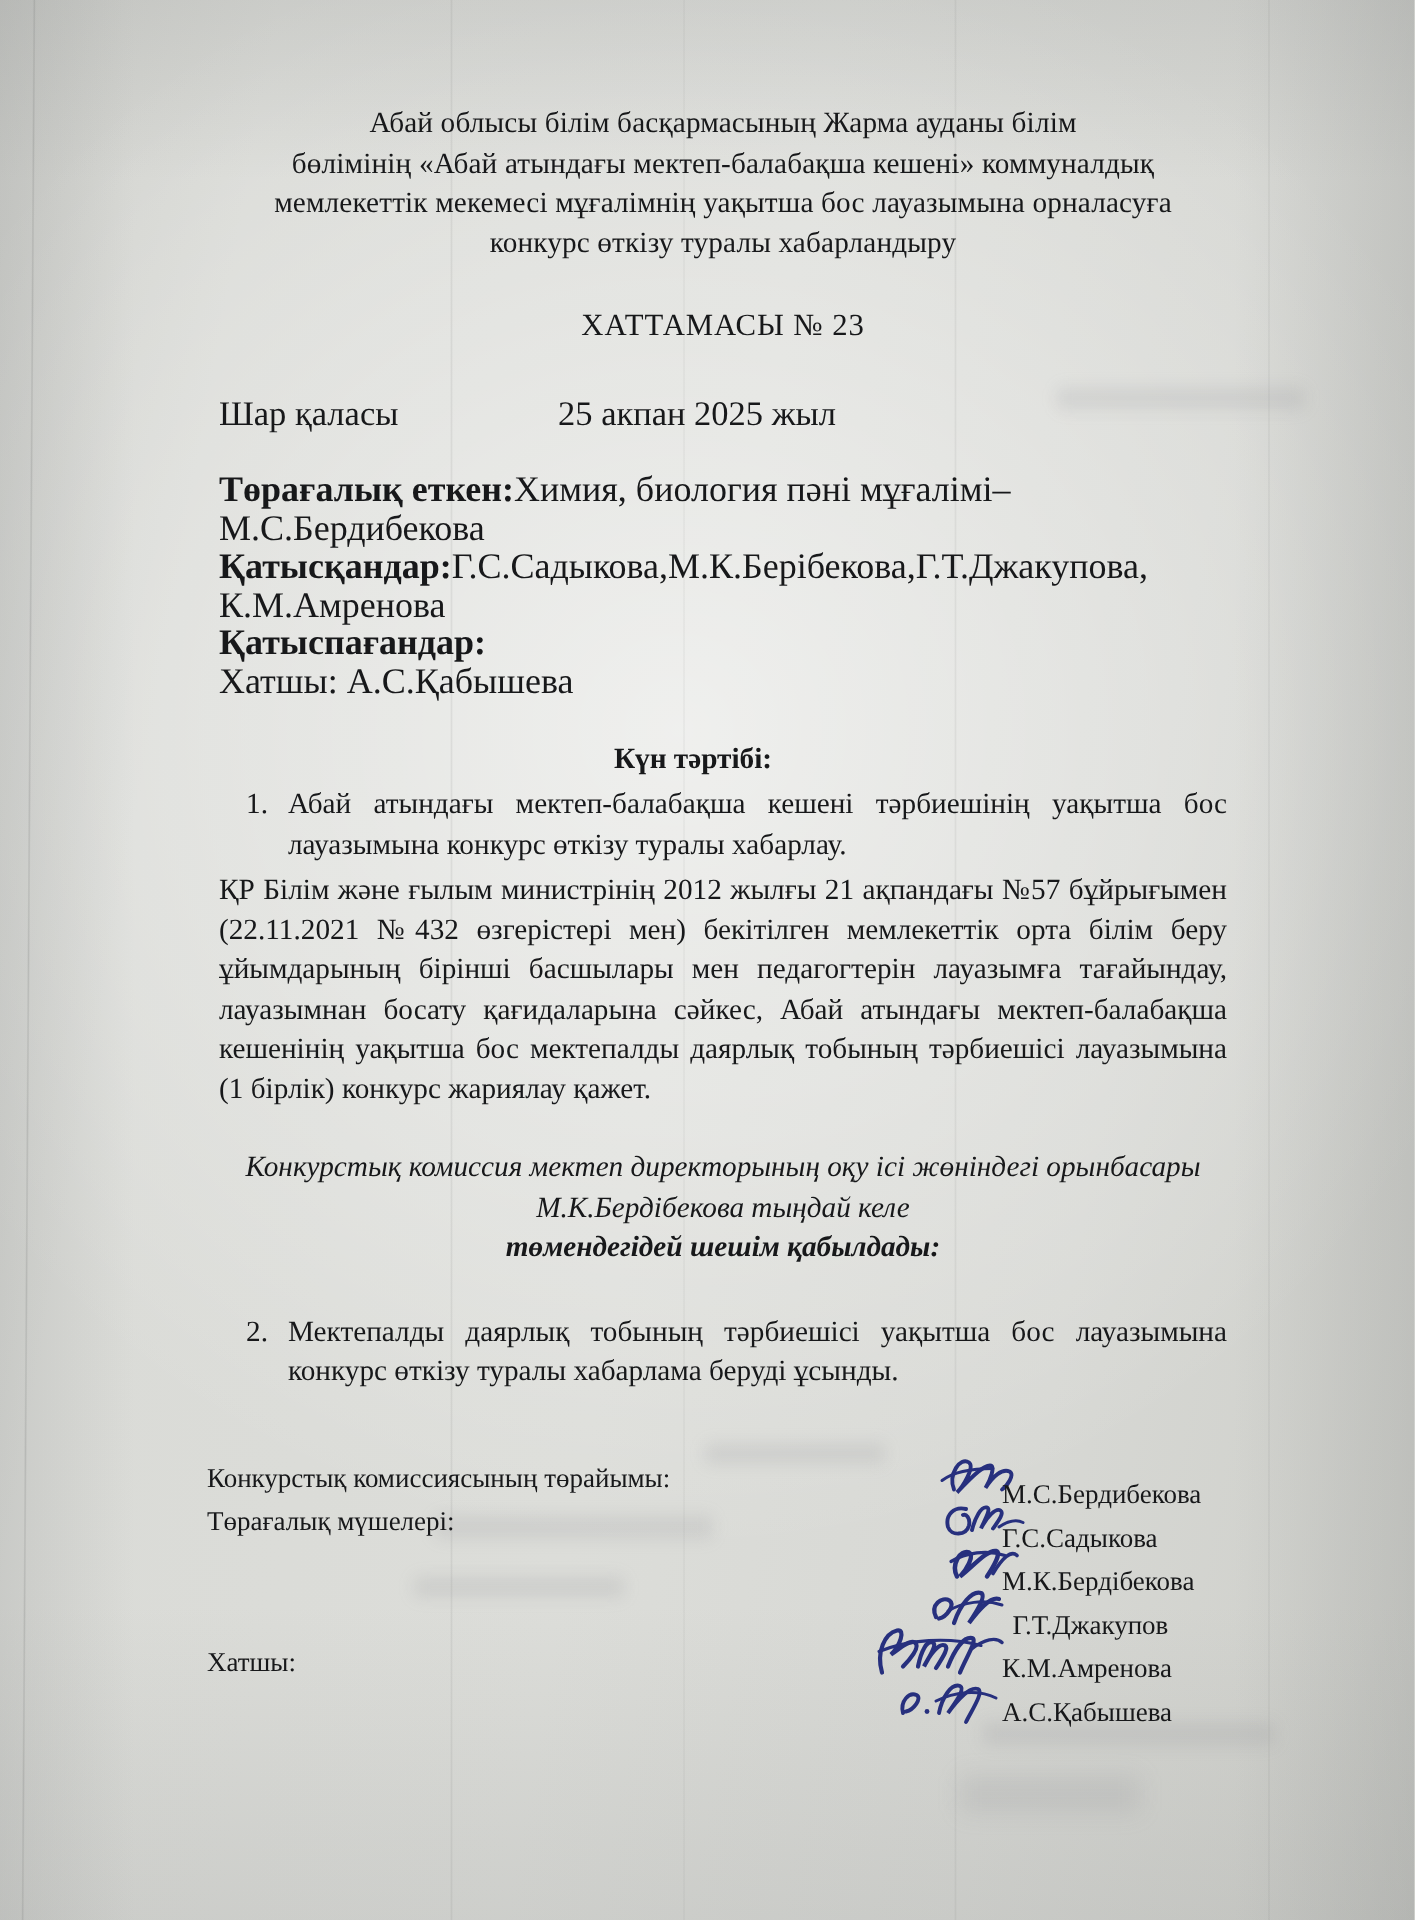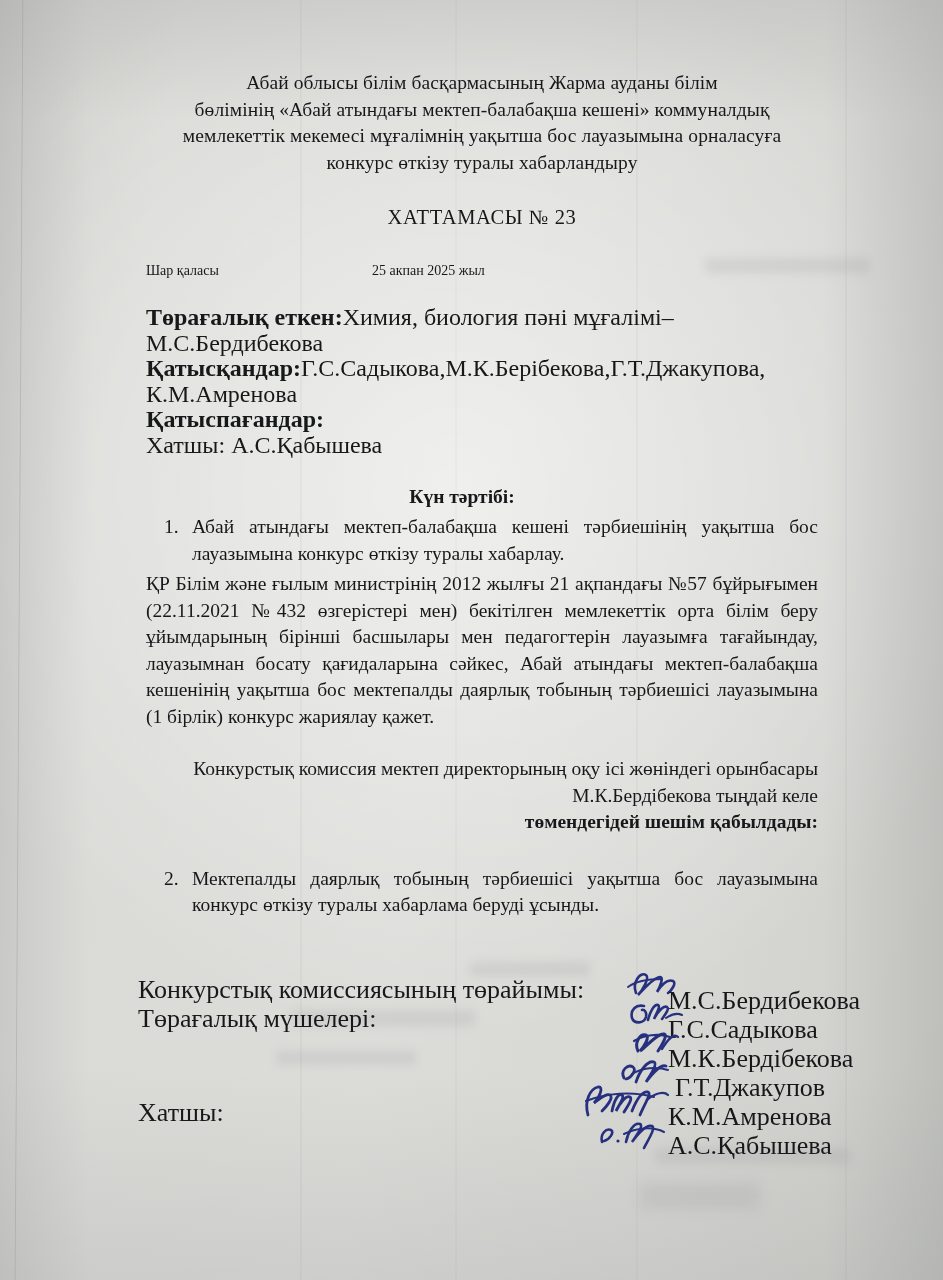--- a/index.html
+++ b/index.html
@@ -98,21 +98,21 @@
   .doc-title {
     text-align: center;
     font-weight: normal;
     font-size: 20.5px;
     letter-spacing: 0.6px;
     margin: 0 0 34px 0;
   }
 
   .placeline {
     display: flex;
-    font-size: 14px;
+    font-size: 23px;
     margin: 0 0 26px 0;
   }
   .placeline .city { width: 226px; }
 
   .people { font-size: 24px; line-height: 25.5px; margin: 0 0 28px 0; }
   .people .lbl { font-weight: bold; }
 
   .agenda-title {
     text-align: center;
     font-weight: bold;
@@ -142,32 +142,32 @@
 
   .para {
     font-size: 19.5px;
     line-height: 26.5px;
     text-align: justify;
     margin: 20px 0 0 0;
     text-indent: 0;
   }
   .para.indent { text-indent: 54px; }
   .para b { font-weight: bold; }
-  .para.block { text-align: right; }
+  .para.block { text-align: center; font-style: italic; }
 
   .spacer-sm { height: 14px; }
   .spacer-md { height: 26px; }
 
   
   .signatures {
     position: absolute;
     left: 138px;
     top: 975px;
     width: 700px;
-    font-size: 26px;
+    font-size: 18px;
   }
   .sig-row {
     position: relative;
     height: 29px;
     white-space: nowrap;
   }
   .sig-label {
     position: absolute;
     left: 0;
     top: 0;

